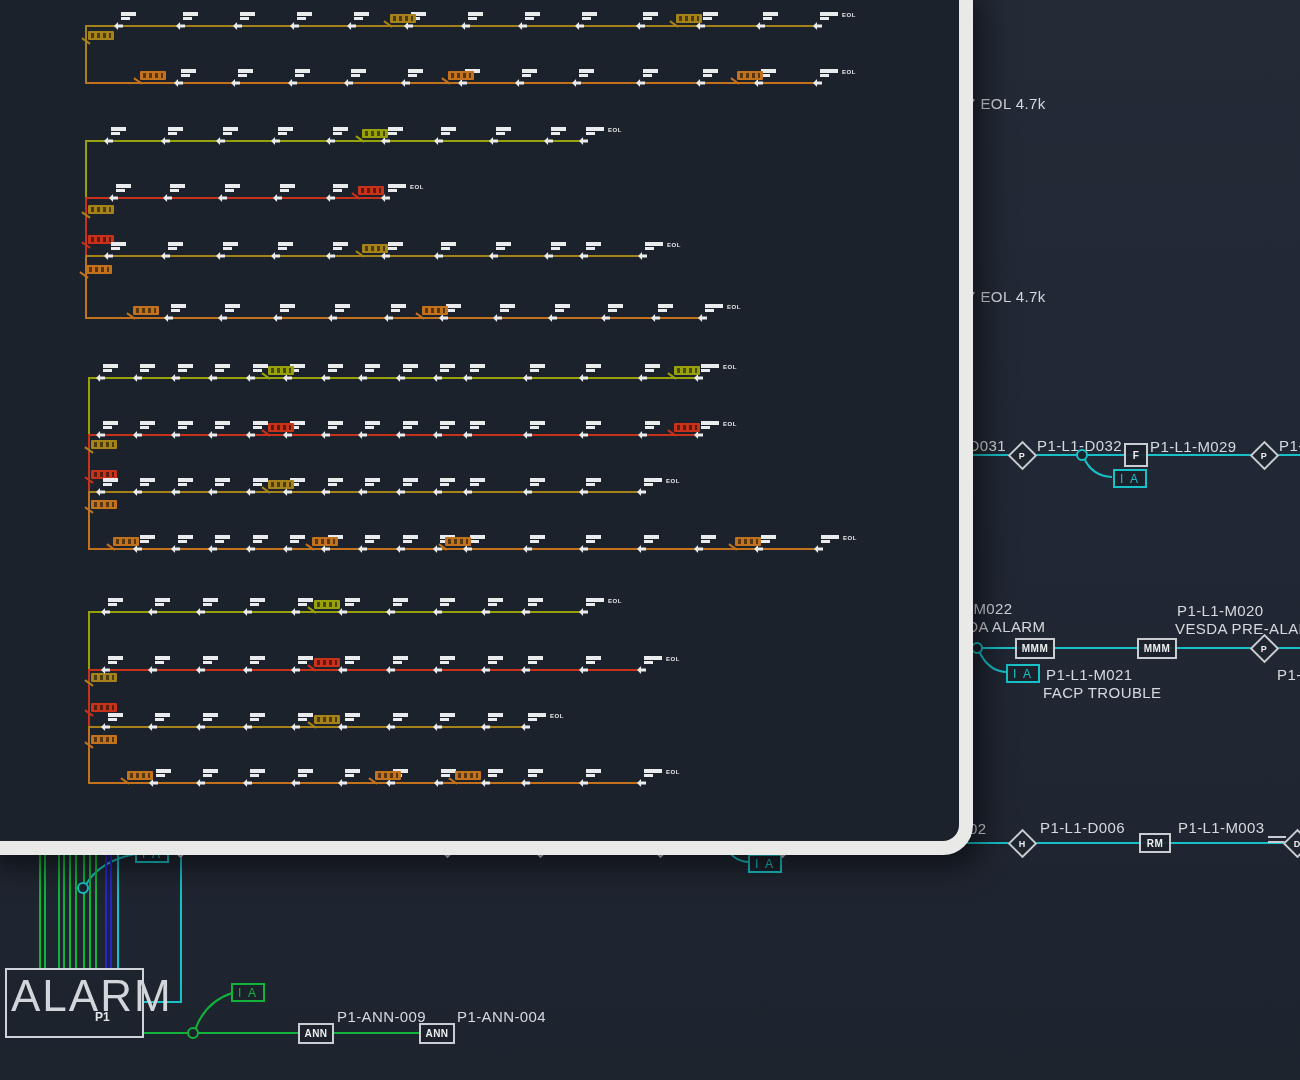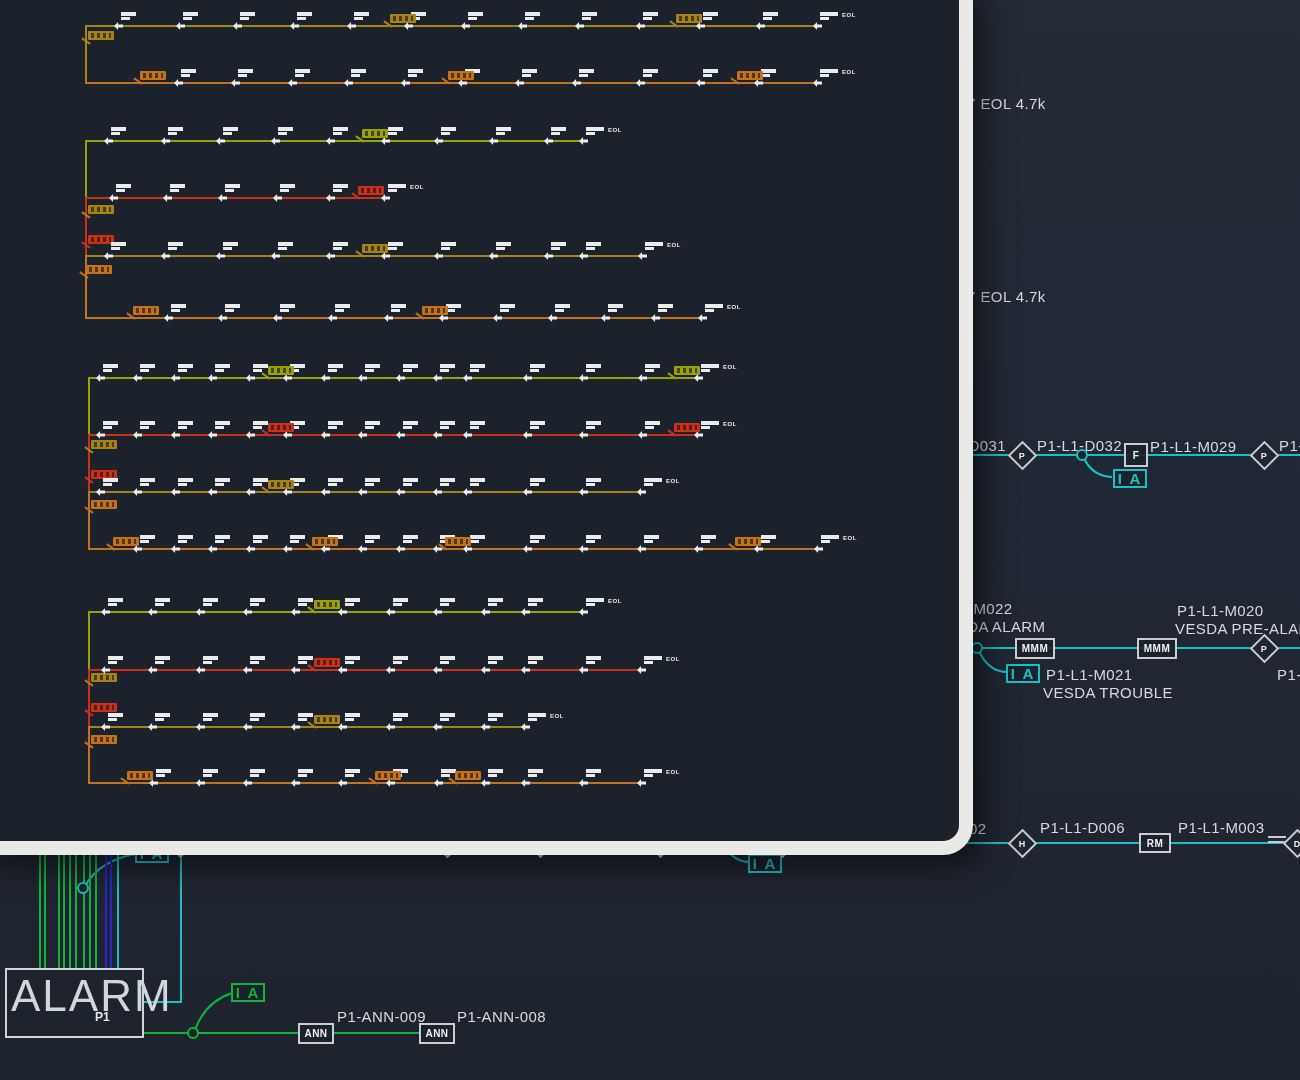--- a/index.html
+++ b/index.html
@@ -9,21 +9,21 @@
   #main-layer{position:absolute;inset:0;z-index:1;}
   .ln{position:absolute;}
   .lbl{position:absolute;font-size:15px;color:#d6d9dd;white-space:nowrap;letter-spacing:.4px;}
   .dia{position:absolute;width:17px;height:17px;border:2px solid #c9cdd2;background:#1f2630;
        transform:rotate(45deg);display:flex;align-items:center;justify-content:center;}
   .dia span{transform:rotate(-45deg);font-size:9px;font-weight:bold;color:#eceef0;}
   .mbox{position:absolute;border:2px solid #c9cdd2;background:rgba(28,34,43,.92);color:#edeff1;
         display:flex;align-items:center;justify-content:center;font-size:10px;font-weight:bold;letter-spacing:.5px;}
   .node{position:absolute;width:8px;height:8px;border:2px solid #17c1c7;border-radius:50%;background:#1c222b;}
   .ia{position:absolute;width:30px;height:15px;border:2px solid #17c1c7;color:#17c1c7;background:#1c222b;
-      display:flex;align-items:center;justify-content:center;font-size:15px;font-weight:bold;letter-spacing:2px;}
+      display:flex;align-items:center;justify-content:center;font-size:12px;font-weight:normal;letter-spacing:2px;}
   #panel{position:absolute;left:-20px;top:-20px;width:965px;height:847px;z-index:10;
          background:#1c222b;border:14px solid #e9e9e7;border-radius:0 0 30px 0;
          box-shadow:10px 12px 32px rgba(0,0,0,.55);}
   #panel-inner{position:absolute;left:6px;top:6px;width:925px;height:807px;overflow:hidden;}
   .dev{position:absolute;width:9px;height:8px;background:#e9ebec;
        clip-path:polygon(0 50%,45% 0,45% 32%,100% 32%,100% 68%,45% 68%,45% 100%);}
   .blob{position:absolute;}
   .blob .b1{height:4px;background:#e9ebec;}
   .blob .b2{height:3px;background:#e9ebec;margin-top:1px;}
   .eol{position:absolute;font-size:6px;font-weight:bold;color:#e9ebec;letter-spacing:.5px;}
@@ -80,33 +80,33 @@
       <div class="lbl" style="left: 933px; top: 288px;">N1-07 EOL 4.7k</div>
       <div class="lbl" style="left: 921px; top: 437px;">P1-L1-D031</div>
       <div class="lbl" style="left: 1037px; top: 437px;">P1-L1-D032</div>
       <div class="lbl" style="left: 1150px; top: 438px;">P1-L1-M029</div>
       <div class="lbl" style="left: 1279px; top: 437px;">P1-</div>
       <div class="lbl" style="left: 926px; top: 600px;">P1-L1-M022</div>
       <div class="lbl" style="left: 936px; top: 618px;">VESDA ALARM</div>
       <div class="lbl" style="left: 1177px; top: 602px;">P1-L1-M020</div>
       <div class="lbl" style="left: 1175px; top: 620px;">VESDA PRE-ALARM</div>
       <div class="lbl" style="left: 1046px; top: 666px;">P1-L1-M021</div>
-      <div class="lbl" style="left: 1043px; top: 684px;">VESDA TROUBLE</div>
+      <div class="lbl" style="left: 1043px; top: 684px;">FACP TROUBLE</div>
       <div class="lbl" style="left: 1277px; top: 666px;">P1-</div>
       <div class="lbl" style="left: 195px; top: 820px;">P1-L1-D001</div>
       <div class="lbl" style="left: 345px; top: 820px;">P1-L1-M001</div>
       <div class="lbl" style="left: 465px; top: 820px;">P1-L1-D002</div>
       <div class="lbl" style="left: 575px; top: 820px;">P1-L1-D003</div>
       <div class="lbl" style="left: 690px; top: 820px;">P1-L1-D004</div>
       <div class="lbl" style="left: 810px; top: 820px;">P1-L1-D005</div>
       <div class="lbl" style="left: 900px; top: 820px;">P1-L1-M002</div>
       <div class="lbl" style="left: 1040px; top: 819px;">P1-L1-D006</div>
       <div class="lbl" style="left: 1178px; top: 819px;">P1-L1-M003</div>
       <div class="lbl" style="left: 337px; top: 1008px;">P1-ANN-009</div>
-      <div class="lbl" style="left: 457px; top: 1008px;">P1-ANN-008</div>
+      <div class="lbl" style="left: 457px; top: 1008px;">P1-ANN-004</div>
       <div class="dia" style="left: 1012px; top: 445px;">
         <span>P</span>
       </div>
       <div class="node" style="left: 1076px; top: 449px; border-color: rgb(23, 193, 199);"></div>
       <div class="ia" style="left: 1113px; top: 469px; border-color: rgb(23, 193, 199); color: rgb(23, 193, 199);">I A</div>
       <div class="mbox" style="left: 1124px; top: 443px; width: 20px; height: 20px;">F</div>
       <div class="dia" style="left: 1254px; top: 445px;">
         <span>P</span>
       </div>
       <div class="node" style="left: 971px; top: 642px; border-color: rgb(23, 193, 199);"></div>

